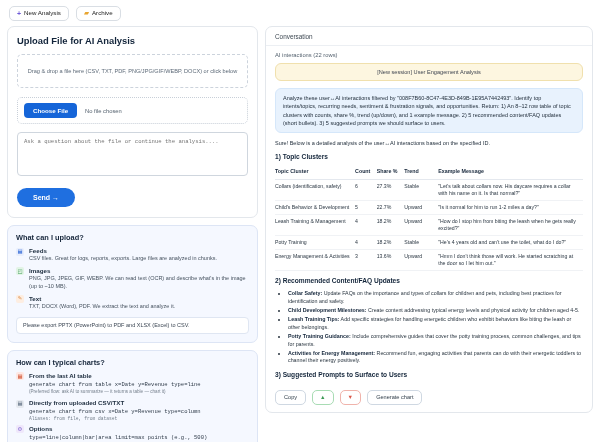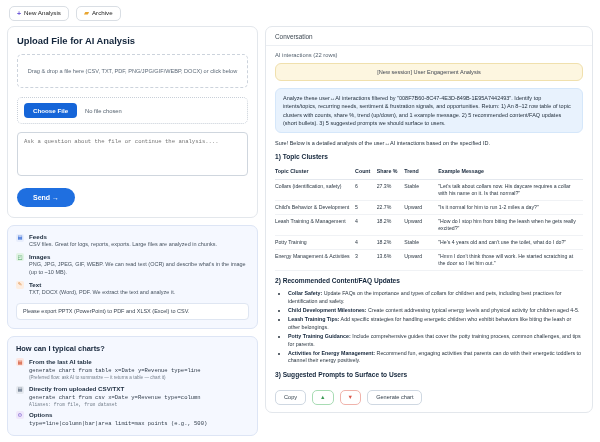--- a/index.html
+++ b/index.html
@@ -216,20 +216,21 @@
           <button class="choose-btn">Choose File</button>
           <span class="nofile">No file chosen</span>
         </div>
         <div class="ta-wrap">
           <textarea class="ask" placeholder="Ask a question about the file or continue the analysis...." style=""></textarea>
         </div>
         <button class="send-btn">Send →</button>
       </div>
 
       <div class="info-card">
+        <div class="info-title">What can I upload?</div>
         <div class="ilist">
           <div class="irow">
             <span class="ibadge b-feed">▤</span>
             <div class="ibody">
               <div class="iname">Feeds</div>
               <div class="idesc">CSV files. Great for logs, reports, exports. Large files are analyzed in chunks.</div>
             </div>
           </div>
           <div class="irow">
             <span class="ibadge b-img">◰</span>

